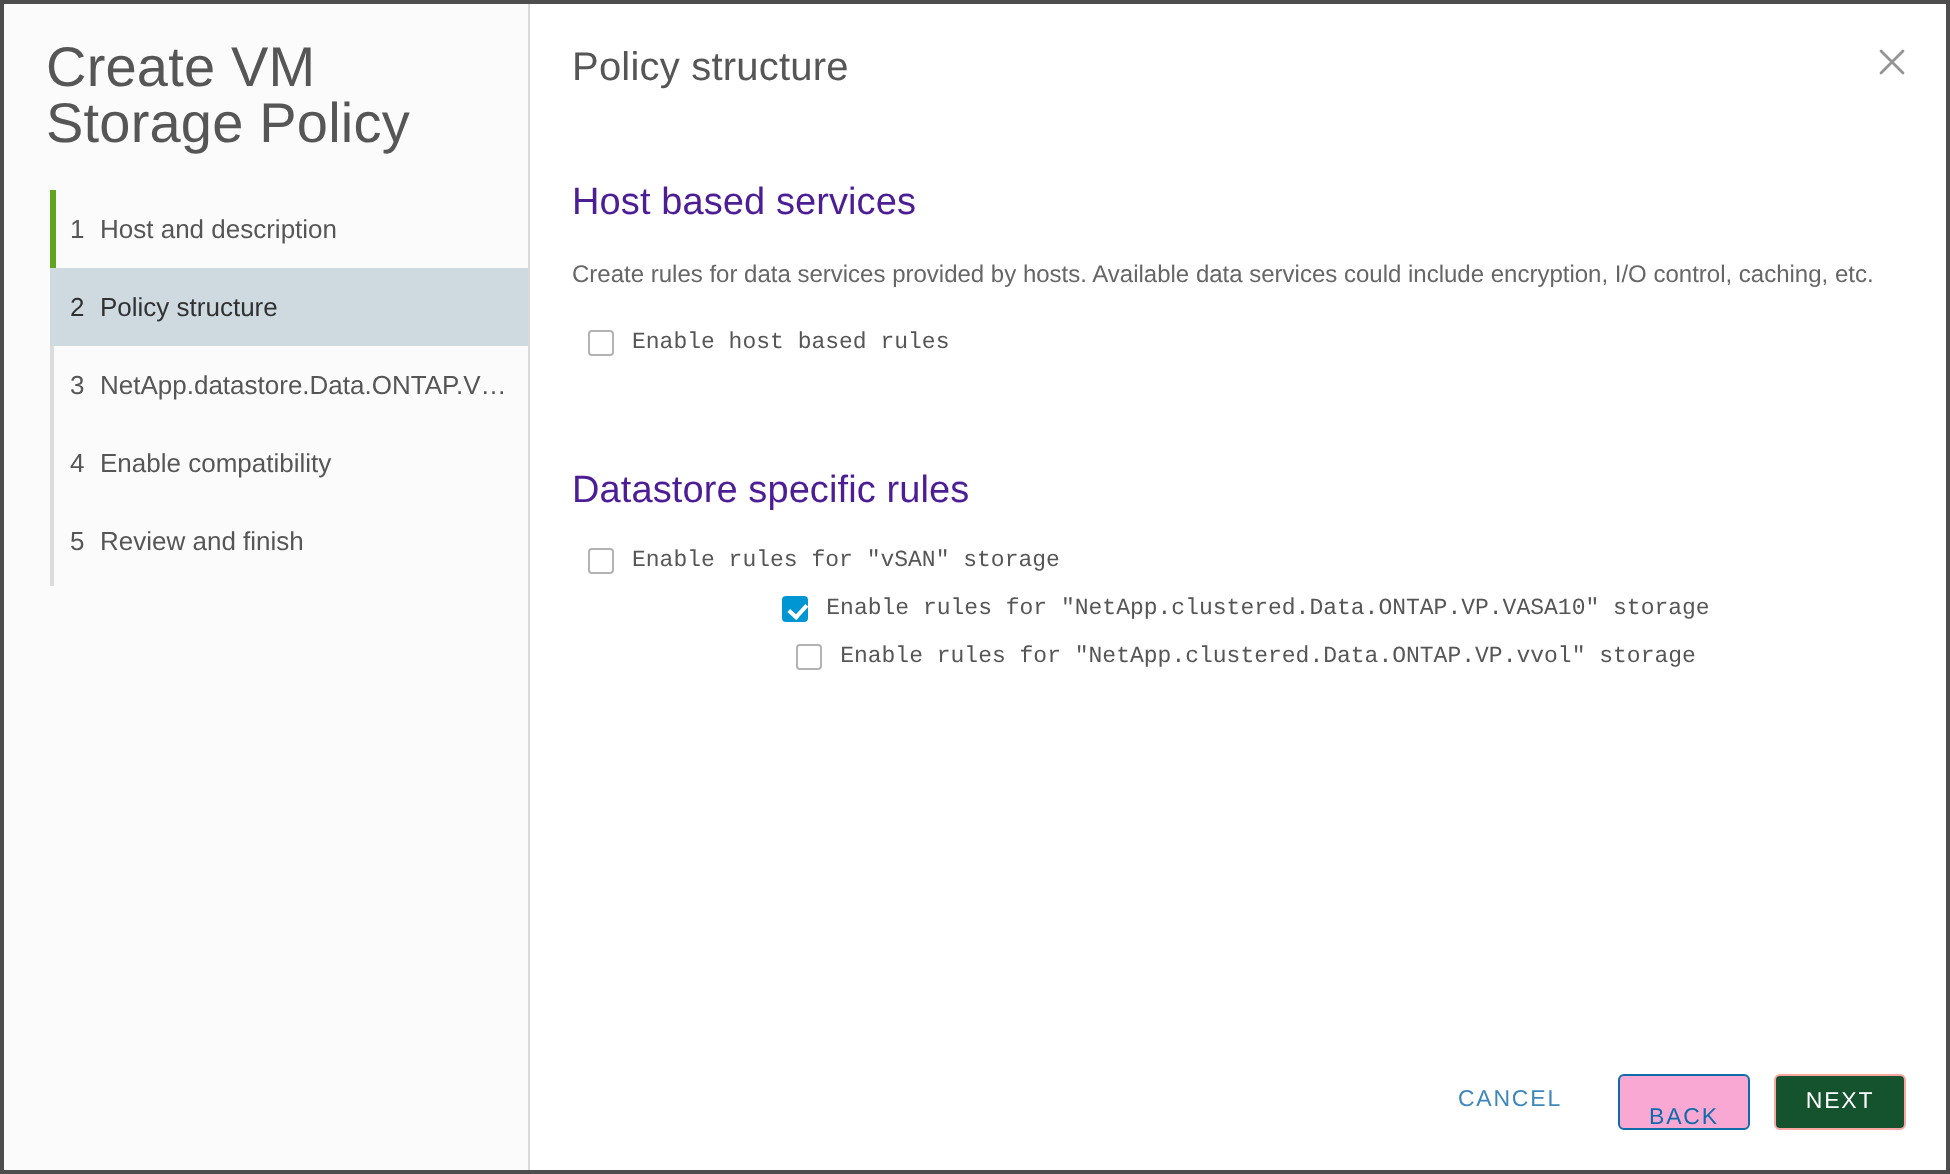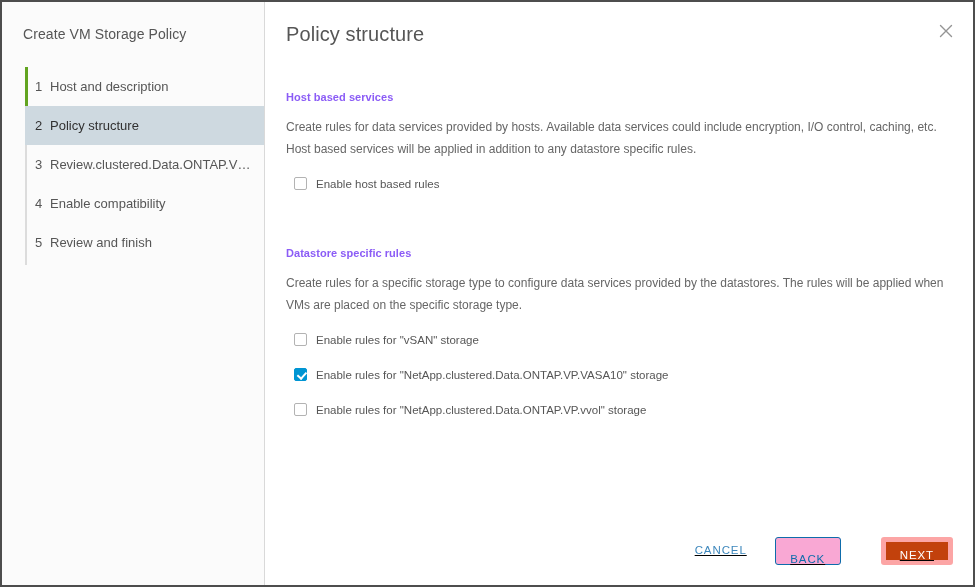--- a/index.html
+++ b/index.html
@@ -27,21 +27,21 @@
   .sidebar {
     width: 263px;
     flex: 0 0 263px;
     box-sizing: border-box;
     background: #fbfbfb;
     border-right: 1px solid #d9d9d9;
     position: relative;
   }
 
   .wizard-title {
-    font-size: 14px;
+    font-size: 28px;
     color: #565656;
     font-weight: 400;
     padding: 18px 0 0 21px;
     letter-spacing: 0.1px;
     line-height: 28px;
   }
 
   .steps {
     position: relative;
     margin-top: 19px;
@@ -122,47 +122,47 @@
     padding: 19px 0 0 21px;
     line-height: 26px;
     letter-spacing: 0.1px;
   }
 
   .content {
     padding: 0 21px;
   }
 
   .section-head {
-    font-size: 11px;
-    color: #8b5cf6;
-    font-weight: 700;
+    font-size: 19px;
+    color: #4c1d95;
+    font-weight: 400;
     margin-top: 44px;
     letter-spacing: 0.05px;
   }
   .section-head.second { margin-top: 52px; }
 
   .section-desc {
     font-size: 12px;
     color: #666666;
     line-height: 22px;
     margin-top: 13px;
     max-width: 650px;
   }
   .section-desc div { white-space: nowrap; }
 
-  .cb-list { margin-top: 12px; padding-left: 8px; }
+  .cb-list { margin-top: 12px; padding-left: 8px; font-family: Liberation Mono, monospace; }
   .cb-list.tight { margin-top: 12px; }
 
   .cb-row {
     display: flex;
     align-items: center;
     height: 23px;
     cursor: pointer;
   }
-  .cb-row + .cb-row { margin-top: 12px; }
+  .cb-row + .cb-row { margin-top: 1px; justify-content: center; }
 
   .cb-box {
     width: 13px;
     height: 13px;
     flex: 0 0 13px;
     box-sizing: border-box;
     border: 1px solid #b3b3b3;
     border-radius: 2px;
     background: #ffffff;
     margin-right: 9px;
@@ -189,21 +189,20 @@
     white-space: nowrap;
   }
 
   
   .footer {
     position: absolute;
     right: 20px;
     bottom: 20px;
     display: flex;
     align-items: center;
-    text-decoration: underline;
   }
   .btn {
     font-family: "Liberation Sans", sans-serif;
     font-size: 11.5px;
     letter-spacing: 0.9px;
     height: 28px;
     line-height: 26px;
     box-sizing: border-box;
     cursor: pointer;
     text-align: center;
@@ -220,25 +219,24 @@
   .btn-outline {
     color: #0e6cab;
     background: #f9a8d4;
     border: 1px solid #0e6cab;
     min-width: 66px;
     padding: 8px 14px;
     margin-right: 12px;
   }
   .btn-primary {
     color: #ffffff;
-    background: #c2410c;
-    border: 5px solid #fca5a5;
+    background: #14532d;
+    border: 1px solid #fca5a5;
     min-width: 66px;
     padding: 0 14px;
-    margin-left: 28px;
   }
 </style>
 </head>
 <body>
 
 <div class="window">
 
   <div class="sidebar">
     <div class="wizard-title">Create VM Storage Policy</div>
 
@@ -251,21 +249,21 @@
         <span class="label">Host and description</span>
       </div>
 
       <div class="step current">
         <span class="num">2</span>
         <span class="label">Policy structure</span>
       </div>
 
       <div class="step">
         <span class="num">3</span>
-        <span class="label">Review.clustered.Data.ONTAP.VP....</span>
+        <span class="label">NetApp.datastore.Data.ONTAP.VP....</span>
       </div>
 
       <div class="step">
         <span class="num">4</span>
         <span class="label">Enable compatibility</span>
       </div>
 
       <div class="step">
         <span class="num">5</span>
         <span class="label">Review and finish</span>
@@ -281,35 +279,30 @@
       </svg>
     </div>
 
     <div class="page-title">Policy structure</div>
 
     <div class="content">
 
       <div class="section-head">Host based services</div>
       <div class="section-desc">
         <div>Create rules for data services provided by hosts. Available data services could include encryption, I/O control, caching, etc.</div>
-        <div>Host based services will be applied in addition to any datastore specific rules.</div>
       </div>
 
       <div class="cb-list">
         <div class="cb-row">
           <span class="cb-box"></span>
           <span class="cb-label">Enable host based rules</span>
         </div>
       </div>
 
       <div class="section-head second">Datastore specific rules</div>
-      <div class="section-desc">
-        <div>Create rules for a specific storage type to configure data services provided by the datastores. The rules will be applied when</div>
-        <div>VMs are placed on the specific storage type.</div>
-      </div>
 
       <div class="cb-list tight">
         <div class="cb-row">
           <span class="cb-box"></span>
           <span class="cb-label">Enable rules for "vSAN" storage</span>
         </div>
         <div class="cb-row">
           <span class="cb-box checked"></span>
           <span class="cb-label">Enable rules for "NetApp.clustered.Data.ONTAP.VP.VASA10" storage</span>
         </div>

